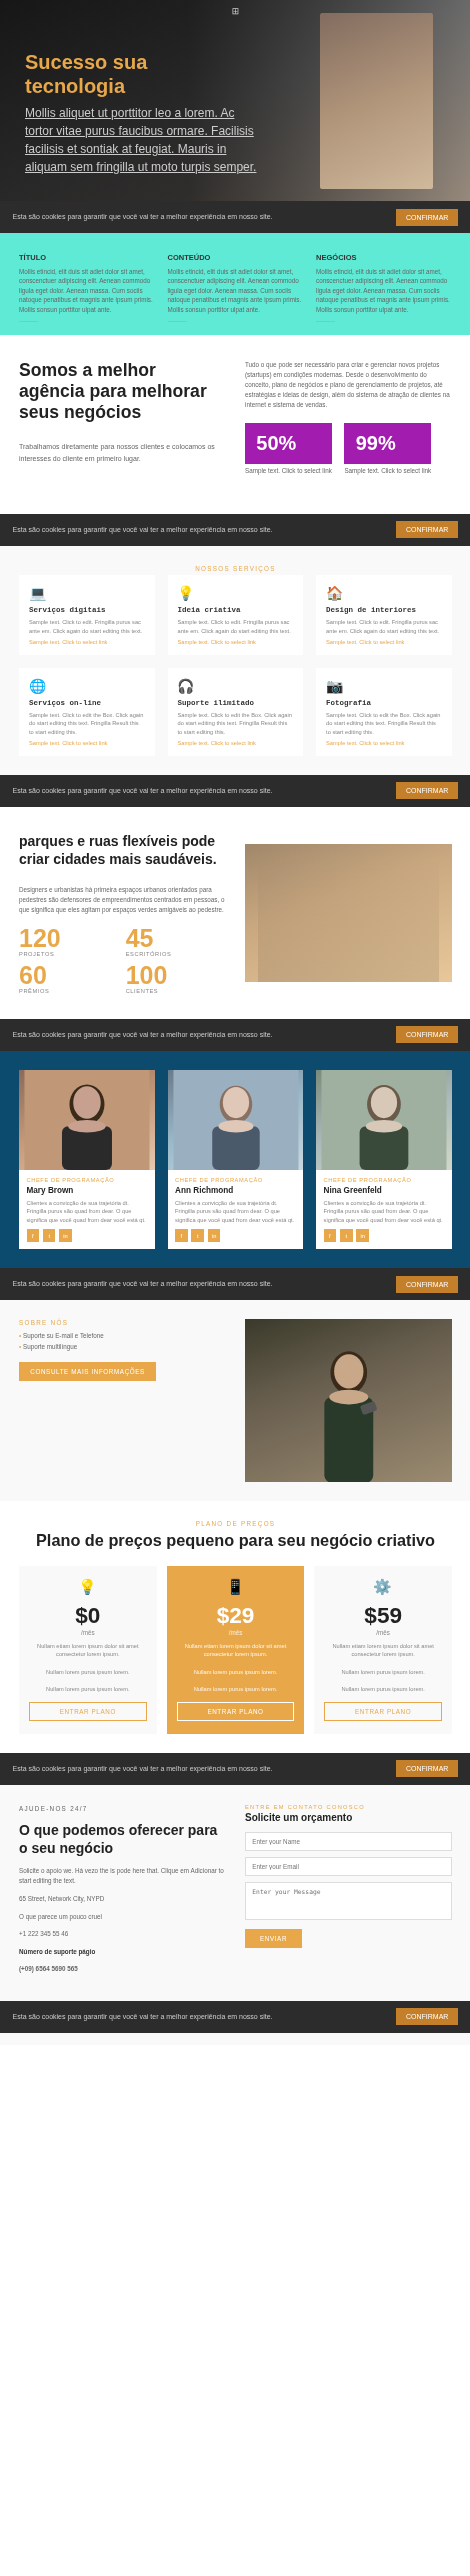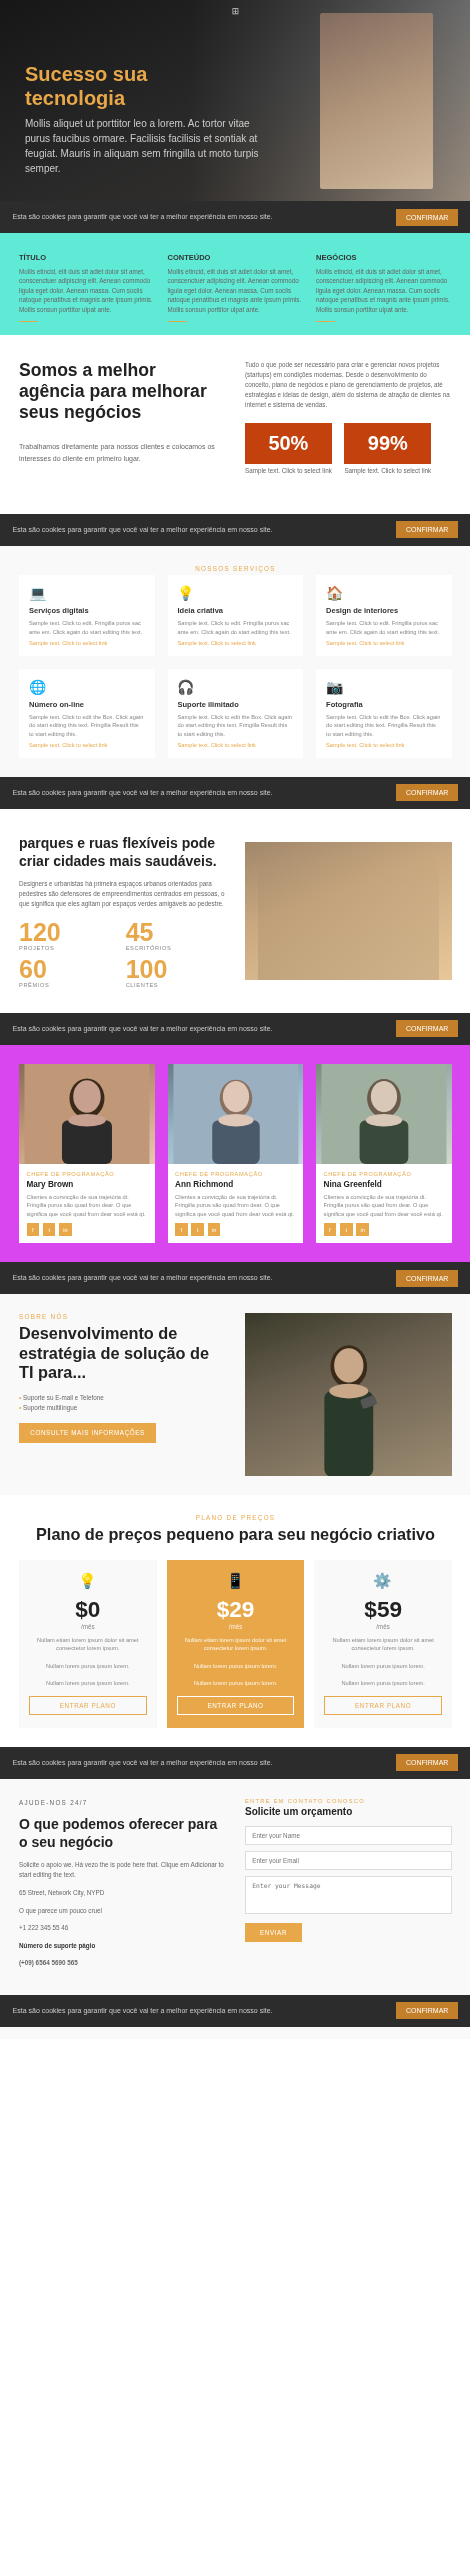--- a/index.html
+++ b/index.html
@@ -22,21 +22,21 @@
       position: absolute; bottom: 0; left: 0; right: 0; top: 0;
       background: linear-gradient(to right, rgba(0,0,0,0.6) 40%, transparent 100%);
     }
     .hero-content {
       position: absolute; bottom: 25px; left: 25px; color: #fff; max-width: 239px;
     }
     .hero-title {
       font-size: 20px; font-weight: 700; line-height: 1.2; margin-bottom: 6.3px;
     }
     .hero-title span { color: #e8a84a; }
-    .hero-subtitle { font-size: 10px; color: #ccc; line-height: 1.5; }
+    .hero-subtitle { font-size: 12px; color: #ccc; line-height: 1.5; text-decoration: underline; }
 
     
     .cookie-banner {
       background: #2c2c2c; color: #ccc; padding: 7.5px 12.6px;
       display: flex; align-items: center; justify-content: space-between;
       font-size: 7px;
     }
     .cookie-text { max-width: 352px; line-height: 1.4; }
     .cookie-btn {
       background: #c47f2a; color: #fff; border: none; padding: 5px 10px;
@@ -59,59 +59,59 @@
     .agency-section {
       padding: 25px 19px; background: #fff;
       display: flex; gap: 19px; align-items: flex-start;
     }
     .agency-left { flex: 1; }
     .agency-left h2 { font-size: 17.6px; font-weight: 800; color: #222; line-height: 1.2; margin-bottom: 18px; }
     .agency-left p { font-size: 7px; color: #666; line-height: 1.6; }
     .agency-right { flex: 1; }
     .agency-right p { font-size: 6.3px; color: #666; line-height: 1.6; margin-bottom: 12.6px; }
     .stats-row { display: flex; gap: 12.6px; }
-    .stat-box { background: #c2410c; color: #fff; padding: 8.8px 11.3px; text-align: center; }
+    .stat-box { background: #a21caf; color: #fff; padding: 8.8px 11.3px; text-align: left; }
     .stat-box .num { font-size: 20px; font-weight: 800; }
     .stat-sample { font-size: 5.7px; color: #888; margin-top: 2.5px; }
 
     
     .services-section { padding: 19px; background: #f9f9f9; }
     .section-label { font-size: 6.3px; color: #e8a84a; text-align: center; text-transform: uppercase; letter-spacing: 1.3px; margin-bottom: 3.8px; }
     .section-title { font-size: 16.3px; font-weight: 800; color: #222; text-align: center; margin-bottom: 15px; line-height: 1.2; }
     .services-grid { display: grid; grid-template-columns: 1fr 1fr 1fr; gap: 12.6px; }
     .service-item { background: #fff; padding: 10px; }
     .service-icon { font-size: 14px; margin-bottom: 5px; color: #e8a84a; }
-    .service-item h4 { font-size: 7.5px; font-weight: 700; color: #333; margin-bottom: 3.8px; }
+    .service-item h4 { font-size: 7.5px; font-weight: 700; color: #333; margin-bottom: 3.8px; font-family: Liberation Mono, monospace; }
     .service-item p { font-size: 5.7px; color: #888; line-height: 1.5; }
     .service-link { font-size: 5.7px; color: #e8a84a; margin-top: 3.8px; display: block; cursor: pointer; }
 
     
     .parks-section {
       padding: 25px 19px; background: #fff;
       display: flex; gap: 19px; align-items: center;
     }
     .parks-left { flex: 1; }
-    .parks-left h2 { font-size: 14px; font-weight: 800; color: #222; line-height: 1.3; margin-bottom: 9px; }
+    .parks-left h2 { font-size: 14px; font-weight: 800; color: #222; line-height: 1.3; margin-bottom: 17px; }
     .parks-left p { font-size: 6.3px; color: #666; line-height: 1.6; margin-bottom: 10px; }
     .stats-grid { display: grid; grid-template-columns: 1fr 1fr; gap: 6.3px; }
     .stat-item .big-num { font-size: 25px; font-weight: 900; color: #e8a84a; line-height: 1; }
     .stat-item .stat-label { font-size: 5.7px; color: #888; text-transform: uppercase; letter-spacing: 0.6px; }
     .parks-right { flex: 1; }
     .parks-img {
       width: 100%; height: 138px;
       background: linear-gradient(135deg, #c8a882 0%, #d4b896 50%, #e8d0b8 100%);
       position: relative; overflow: hidden;
     }
     .parks-img-inner {
       position: absolute; top: 0; left: 0; width: 100%; height: 100%;
       background: linear-gradient(160deg, #a0876a 0%, #c9a880 40%, #e8c89a 100%);
     }
 
     
-    .team-section { padding: 19px; background: #d946ef; }
+    .team-section { padding: 19px; background: #0c4a6e; }
     .team-grid { display: grid; grid-template-columns: 1fr 1fr 1fr; gap: 12.6px; }
     .team-card { background: #fff; overflow: hidden; }
     .team-photo {
       width: 100%; height: 100px;
       background: linear-gradient(135deg, #888, #aaa);
       position: relative;
     }
     .team-photo.photo1 { background: linear-gradient(160deg, #8a6a5a, #c49a7a, #e8c8b0); }
     .team-photo.photo2 { background: linear-gradient(160deg, #6a7a8a, #9abaCA, #c8d8e0); }
     .team-photo.photo3 { background: linear-gradient(160deg, #7a8a7a, #aababa, #d0d8c8); }
@@ -288,21 +288,21 @@
       <span class="service-link">Sample text. Click to select link</span>
     </div>
     <div class="service-item">
       <div class="service-icon">🏠</div>
       <h4>Design de interiores</h4>
       <p>Sample text. Click to edit. Fringilla purus sac ante em. Click again do start editing this text.</p>
       <span class="service-link">Sample text. Click to select link</span>
     </div>
     <div class="service-item">
       <div class="service-icon">🌐</div>
-      <h4>Número on-line</h4>
+      <h4>Serviços on-line</h4>
       <p>Sample text. Click to edit the Box. Click again do start editing this text. Fringilla Result this to start editing this.</p>
       <span class="service-link">Sample text. Click to select link</span>
     </div>
     <div class="service-item">
       <div class="service-icon">🎧</div>
       <h4>Suporte ilimitado</h4>
       <p>Sample text. Click to edit the Box. Click again do start editing this text. Fringilla Result this to start editing this.</p>
       <span class="service-link">Sample text. Click to select link</span>
     </div>
     <div class="service-item">
@@ -432,21 +432,20 @@
 </div>
 
 <div class="cookie-banner">
   <span class="cookie-text">Esta são cookies para garantir que você vai ter a melhor experiência em nosso site.</span>
   <button class="cookie-btn">CONFIRMAR</button>
 </div>
 
 <div class="about-section">
   <div class="about-left">
     <p class="about-label">SOBRE NÓS</p>
-    <h2>Desenvolvimento de estratégia de solução de TI para...</h2>
     <ul class="about-list">
       <li>Suporte su E-mail e Telefone</li>
       <li>Suporte multilíngue</li>
     </ul>
     <button class="about-btn">CONSULTE MAIS INFORMAÇÕES</button>
   </div>
   <div class="about-right">
     <div class="about-img">
       <div class="about-img-inner"></div>
 

